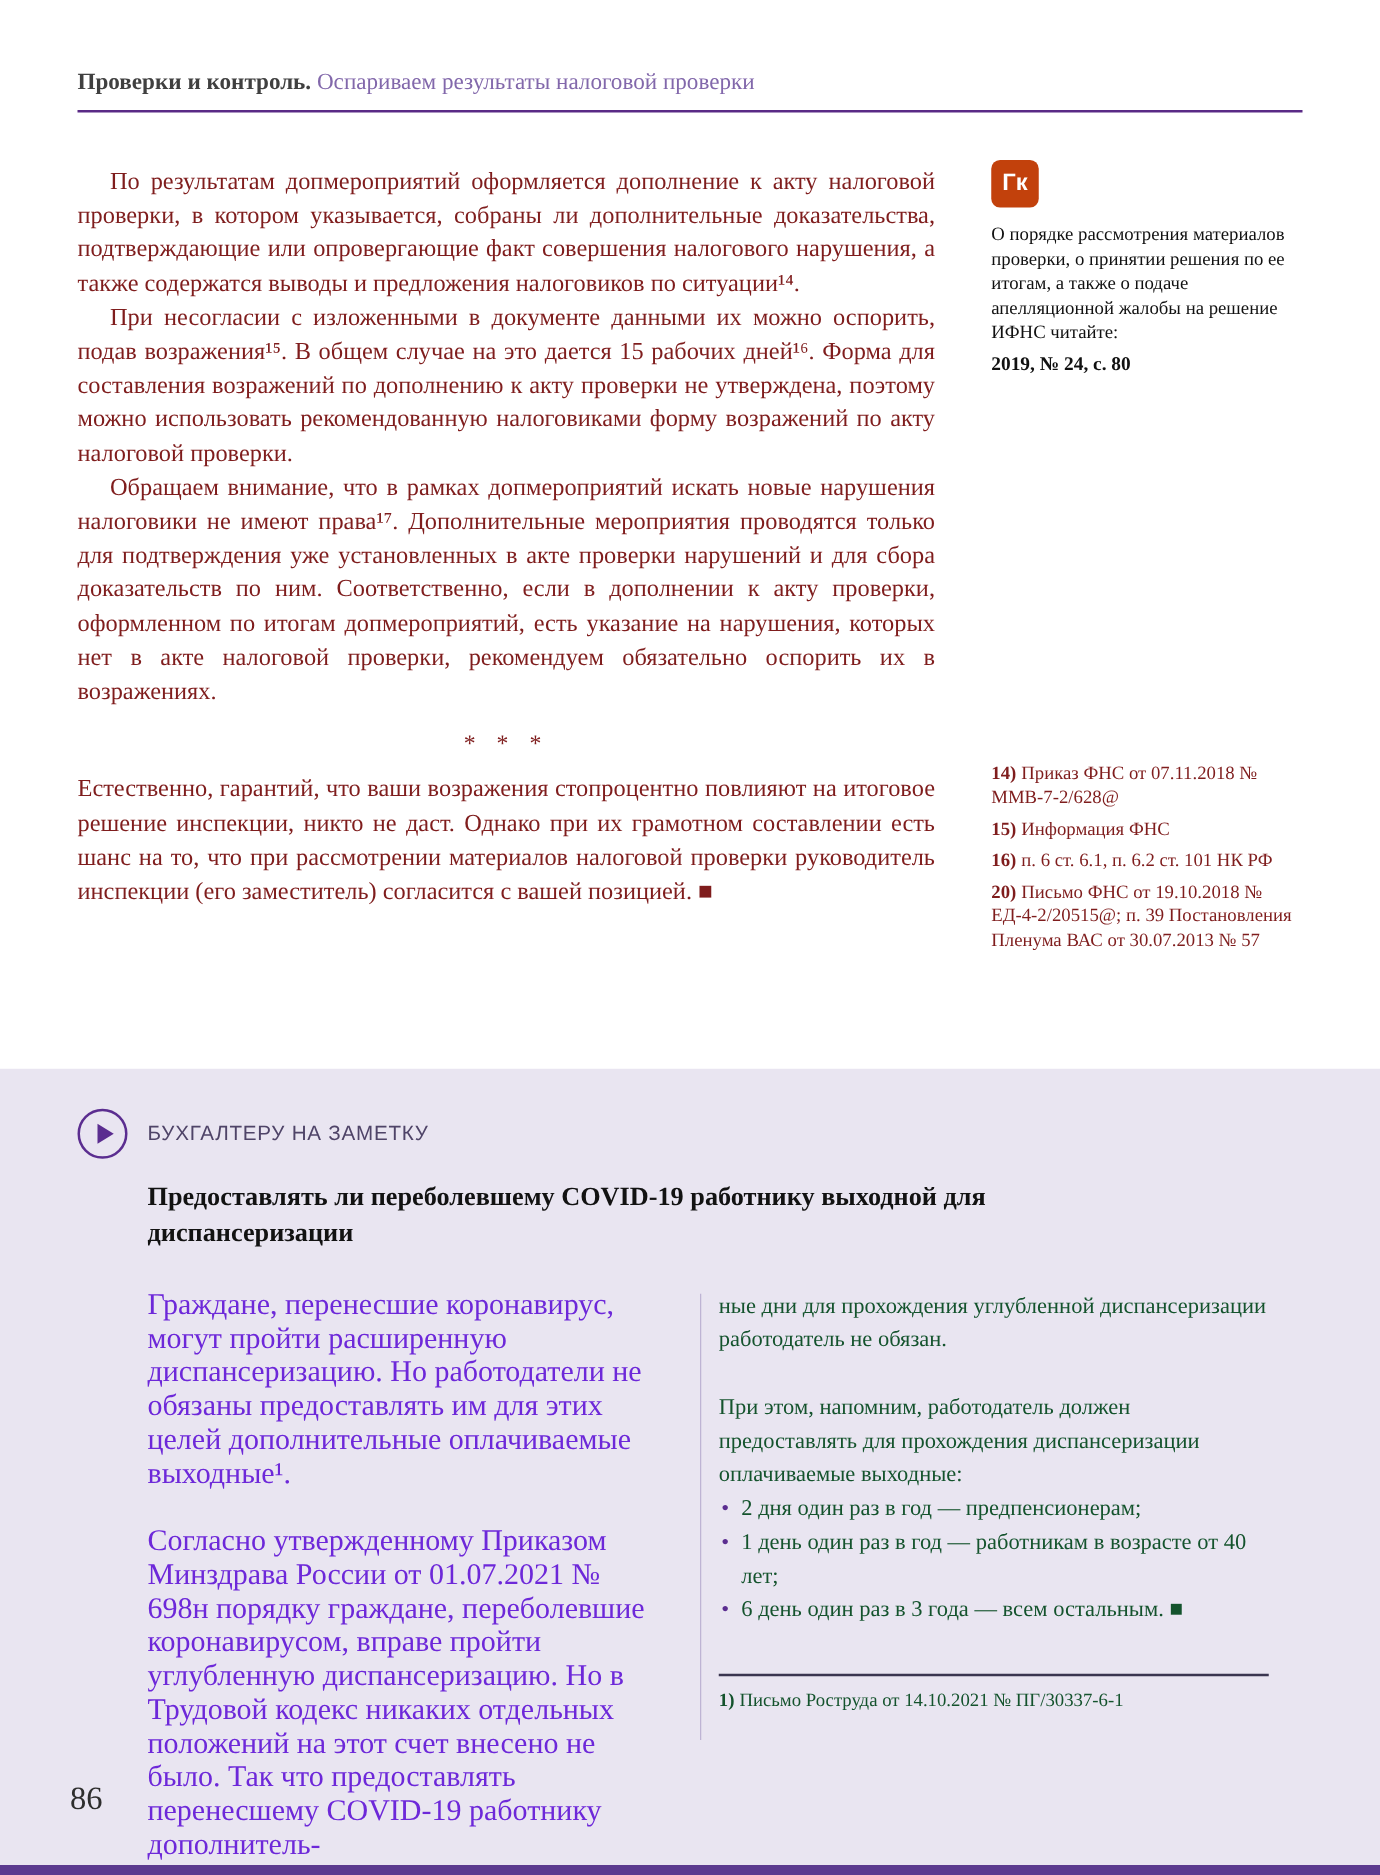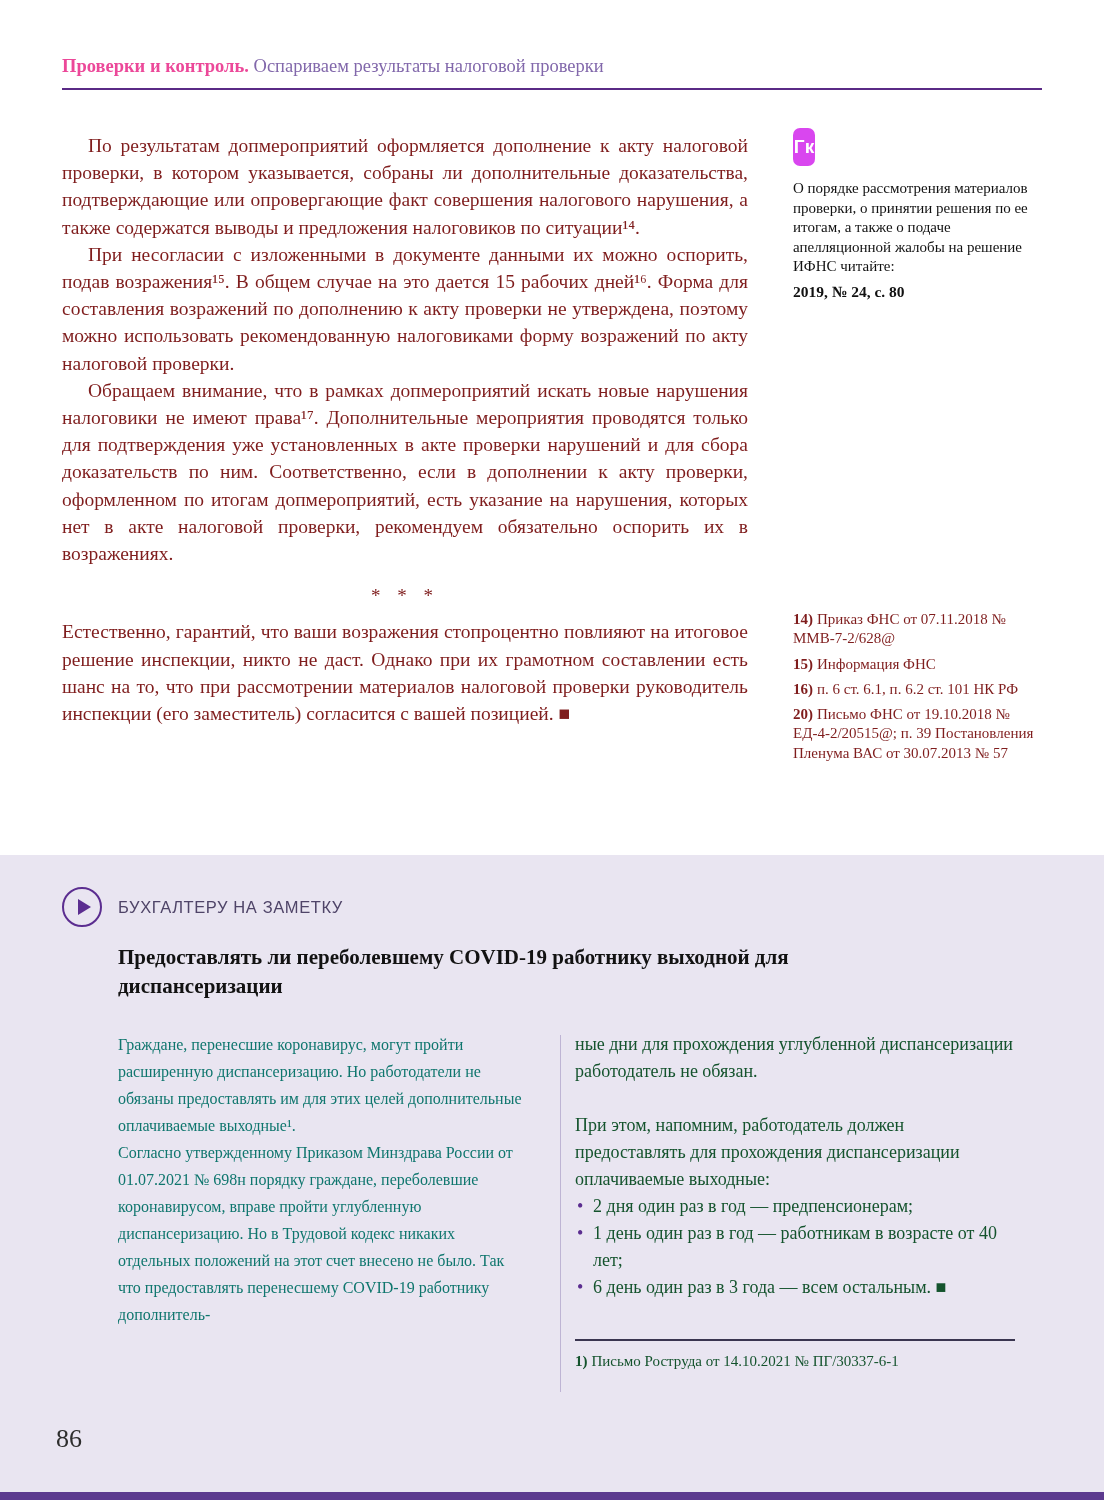--- a/index.html
+++ b/index.html
@@ -4,36 +4,36 @@
 <style>
   * { margin:0; padding:0; box-sizing:border-box; }
   html,body { background:#ffffff; }
   .page {
     position:relative; width:1104px; height:1500px; background:#ffffff;
     font-family:"Liberation Serif", serif; color:#1c1c1c; overflow:hidden;
   }
 
   
   .header { position:absolute; left:62px; top:56px; font-size:18.5px; white-space:nowrap; }
-  .header .rubric { font-weight:bold; color:#ec4899; }
+  .header .rubric { font-weight:bold; color:#404040; }
   .header .subtitle { color:#8268ab; }
   .header-rule { position:absolute; left:62px; top:88px; width:980px; height:2px; background:#5a2a86; }
 
   
   .main-col {
     position:absolute; left:62px; top:132px; width:686px;
     font-size:19.5px; line-height:27.2px; text-align:justify; color:#7f1d1d;
   }
   .main-col p.indent { text-indent:26px; }
   .separator { text-align:center; letter-spacing:6px; margin:15px 0 9px; font-size:19px; }
 
   
   .sidebar { position:absolute; left:793px; top:128px; width:250px; }
   .gk-logo {
-    width:22px; height:38px; background:#d946ef; border-radius:7px; color:#ffffff;
+    width:38px; height:38px; background:#c2410c; border-radius:7px; color:#ffffff;
     font-family:"Liberation Sans", sans-serif; font-weight:bold; font-size:19px;
     display:flex; align-items:center; justify-content:center;
   }
   .sidebar-note { margin-top:13px; font-size:15px; line-height:19.5px; color:#111111; }
   .sidebar-ref { margin-top:6px; font-weight:bold; font-size:15.5px; color:#111111; }
 
   .sidebar-footnotes {
     position:absolute; left:793px; top:610px; width:250px;
     font-size:15px; line-height:19.3px; color:#7f1d1d;
   }
@@ -54,23 +54,23 @@
   .kicker {
     position:absolute; left:118px; top:43px;
     font-family:"Liberation Sans", sans-serif; font-size:16.5px; letter-spacing:0.6px; color:#4f4468;
   }
   .note-title {
     position:absolute; left:118px; top:88px; width:790px;
     font-size:21px; font-weight:bold; line-height:29px; color:#121212;
   }
   .note-left {
     position:absolute; left:118px; top:176px; width:412px;
-    font-size:16px; line-height:27px; color:#0f766e;
+    font-size:24px; line-height:27px; color:#6d28d9;
   }
-  .note-left p + p { }
+  .note-left p + p { margin-top:27px; }
   .note-divider { position:absolute; left:560px; top:180px; width:1px; height:357px; background:#beb4d4; }
   .note-right {
     position:absolute; left:575px; top:176px; width:440px;
     font-size:18px; line-height:27px; color:#14532d;
   }
   .note-right .para2 { margin-top:27px; }
   .bullets { list-style:none; }
   .bullets li { position:relative; padding-left:18px; }
   .bullets li::before { content:"•"; position:absolute; left:2px; top:0; color:#5b2d90; }
   .note-footnote { margin-top:38px; border-top:2px solid #3a3550; padding-top:11px; font-size:15px; line-height:19px; }

